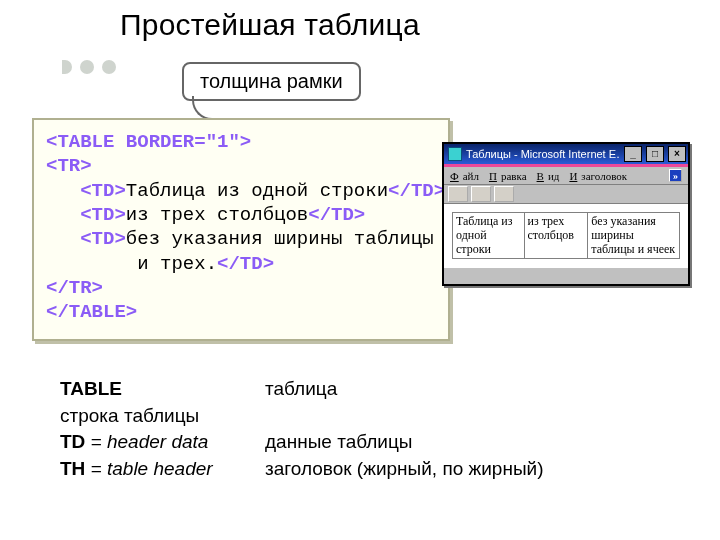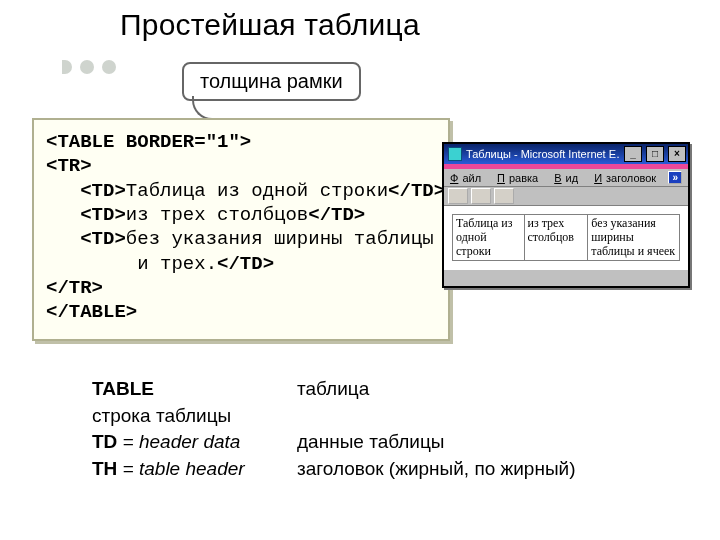--- a/index.html
+++ b/index.html
@@ -77,21 +77,21 @@
     width: 390px;
     background: #fffff3;
     border: 2px solid #b0b090;
     box-shadow: 3px 3px 0 #c0c0a8;
     padding: 10px 12px 14px 12px;
     font-family: "Courier New", monospace;
     font-size: 19px;
     line-height: 1.28;
     white-space: pre;
   }
-  .code-box .tag   { color: #000000; font-weight: 700; }
+  .code-box .tag   { color: #8b5cf6; font-weight: 700; }
   .code-box .plain { color: #000; }
 
   
   .browser {
     position: absolute;
     right: 30px;
     top: 142px;
     width: 244px;
     background: #c0c0c0;
     border: 2px solid #000;
@@ -111,24 +111,24 @@
   .titlebar .tb-icon {
     width: 12px; height: 12px; background: #3bd1d1; border: 1px solid #0a4e7a;
   }
   .titlebar .tb-text { flex: 1; white-space: nowrap; overflow: hidden; font-size: 11px; }
   .winbtn {
     width: 16px; height: 14px; background: #c0c0c0; border: 1px solid #000;
     display: flex; align-items: center; justify-content: center;
     font-size: 10px; font-weight: 700; color: #000; line-height: 1;
   }
   .menubar {
-    display: flex; gap: 8px; align-items: center;
+    display: flex; gap: 2px; align-items: center;
     background: #c0c0c0;
     padding: 2px 2px;
-    border-top: 5px solid #ec4899; border-bottom: 1px solid #808080;
+    border-top: 3px solid #ec4899; border-bottom: 1px solid #808080; font-family: Liberation Serif, serif;
   }
   .menubar span { padding: 0 2px; }
   .menubar .first-letter { text-decoration: underline; }
   .menubar .chevrons {
     margin-left: auto; margin-right: 4px;
     font-weight: 700; background:#1a3fbf; color:#fff;
     padding: 0 3px; border: 1px outset #fff; font-size:10px;
   }
   .toolbar {
     height: 18px;
@@ -161,21 +161,20 @@
     background: #c0c0c0;
   }
 
   
   .defs {
     position: absolute;
     left: 60px;
     top: 376px;
     font-size: 19px;
     line-height: 1.4;
-    margin-left: 32px;
   }
   .defs .row { display: flex; }
   .defs .term { width: 205px; }
   .defs .term b { font-weight: 700; }
   .defs .term i { font-style: italic; }
   .defs .desc {  }
 </style>
 </head>
 <body>
 

